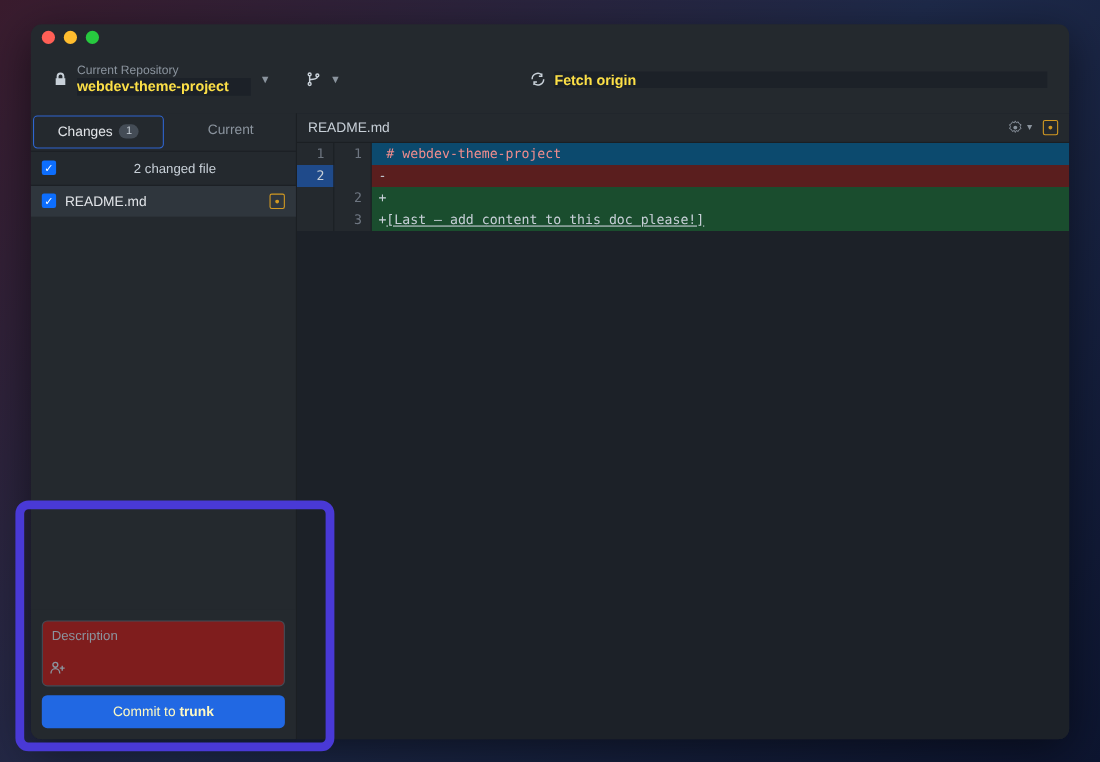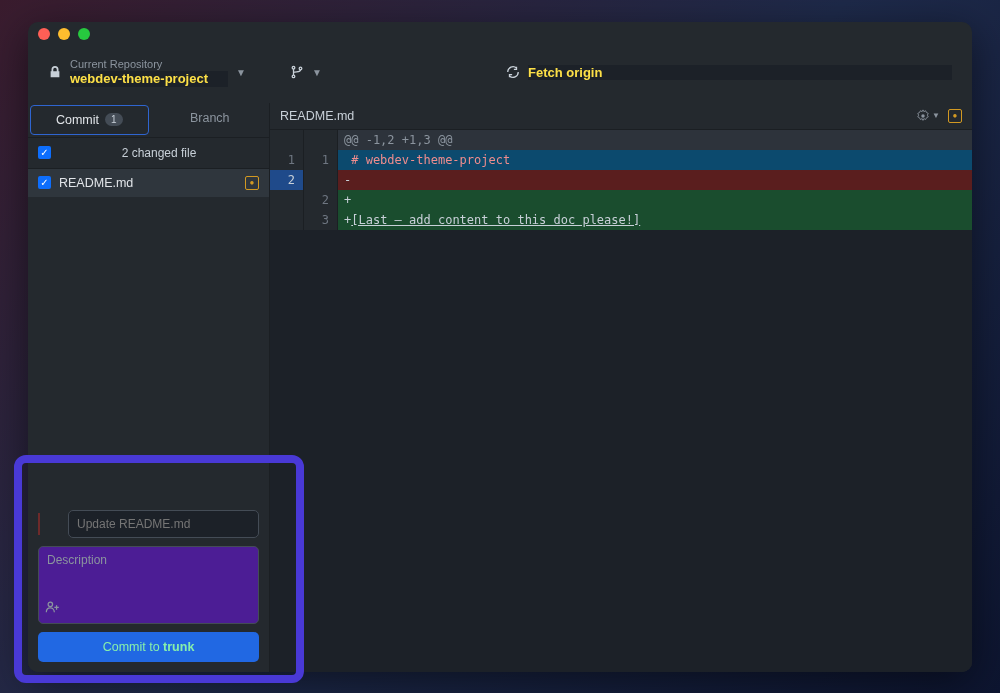--- a/index.html
+++ b/index.html
@@ -29,21 +29,21 @@
       padding: 6px 10px 0 10px;
       gap: 8px;
     }
     .dot { width: 12px; height: 12px; border-radius: 50%; }
     .dot.red { background: #ff5f56; }
     .dot.yellow { background: #ffbd2e; }
     .dot.green { background: #27c93f; }
     .toolbar {
       display: flex;
       padding: 12px 10px 10px 10px;
-      gap: 24px;
+      gap: 12px;
       justify-content: space-between;
     }
     .toolbar-btn {
       display: flex;
       align-items: center;
       gap: 8px;
       padding: 6px 10px;
       border-radius: 4px;
       color: #c8d0d8;
       min-width: 0;
@@ -160,42 +160,42 @@
     .summary-input {
       flex: 1;
       background: #1c2128;
       border: 1px solid #444c56;
       border-radius: 5px;
       padding: 6px 8px;
       color: #c8d0d8;
       font-size: 12px;
     }
     .desc-input {
-      background: #4c1d95;
+      background: #7f1d1d;
       border: 1px solid #444c56;
       border-radius: 5px;
       padding: 6px 8px;
       color: #8b949e;
       font-size: 12px;
-      height: 78px;
+      height: 60px;
       position: relative;
     }
     .add-coauthor {
       position: absolute;
       left: 6px; bottom: 6px;
       color: #8b949e;
       font-size: 13px;
     }
     .commit-btn {
       background: #2168e3;
       border-radius: 5px;
       text-align: center;
       padding: 8px;
       font-size: 12.5px;
-      color: #86efac;
+      color: #fef9c3;
     }
     .commit-btn b { font-weight: 700; }
     
     .main {
       flex: 1;
       display: flex;
       flex-direction: column;
       background: #1c2128;
       min-width: 0;
     }
@@ -285,43 +285,39 @@
       <span class="toolbar-text">
         <span class="main" style="font-weight:600">Fetch origin</span>
       </span>
     </div>
   </div>
 
   <div class="content">
     <div class="sidebar">
       <div class="tabs">
         <div class="tab active">
-          <span>Commit</span>
+          <span>Changes</span>
           <span class="badge">1</span>
         </div>
         <div class="tab">
-          <span>Branch</span>
+          <span>Current</span>
         </div>
       </div>
       <div class="file-header">
         <span class="checkbox">✓</span>
         <span style="flex:1;text-align:center">2 changed file</span>
       </div>
       <div class="file-row">
         <span class="checkbox">✓</span>
         <span>README.md</span>
         <span class="spacer"></span>
         <span class="mod-badge">●</span>
       </div>
       <div class="sidebar-fill"></div>
       <div class="commit-box">
-        <div class="summary-row">
-          <div class="avatar-placeholder"></div>
-          <input class="summary-input" placeholder="Update README.md" style="">
-        </div>
         <div class="desc-input">
           <span>Description</span>
           <span class="add-coauthor">
             <svg width="16" height="14" viewBox="0 0 18 14" fill="none" stroke="#8b949e" stroke-width="1.4">
                 <circle cx="6" cy="4" r="2.5"></circle>
                 <path d="M1.5 13c0-3 2-5 4.5-5s4.5 2 4.5 5"></path>
                 <path d="M13 5v5M10.5 7.5h5"></path>
               </svg>
           </span>
         </div>
@@ -339,25 +335,20 @@
           <svg width="14" height="14" viewBox="0 0 16 16" fill="#8b949e">
               <path d="M8 10a2 2 0 100-4 2 2 0 000 4z"></path>
               <path d="M8 1l1 2 2-1 1 2 2 1-1 2 1 2-2 1-1 2-2-1-1 2-1-2-2 1-1-2-2-1 1-2-1-2 2-1 1-2 2 1 1-2z" fill="none" stroke="#8b949e" stroke-width="1"></path>
             </svg>
           <span style="font-size:8px">▼</span>
         </span>
         <span class="diff-mod">●</span>
       </div>
       <div class="diff-table">
         <div class="diff-row">
-          <div class="ln"></div>
-          <div class="ln"></div>
-          <div class="diff-content hunk">@@ -1,2 +1,3 @@</div>
-        </div>
-        <div class="diff-row">
           <div class="ln">1</div>
           <div class="ln">1</div>
           <div class="diff-content ctx"> # webdev-theme-project</div>
         </div>
         <div class="diff-row">
           <div class="ln selected">2</div>
           <div class="ln"></div>
           <div class="diff-content del">-</div>
         </div>
         <div class="diff-row">

